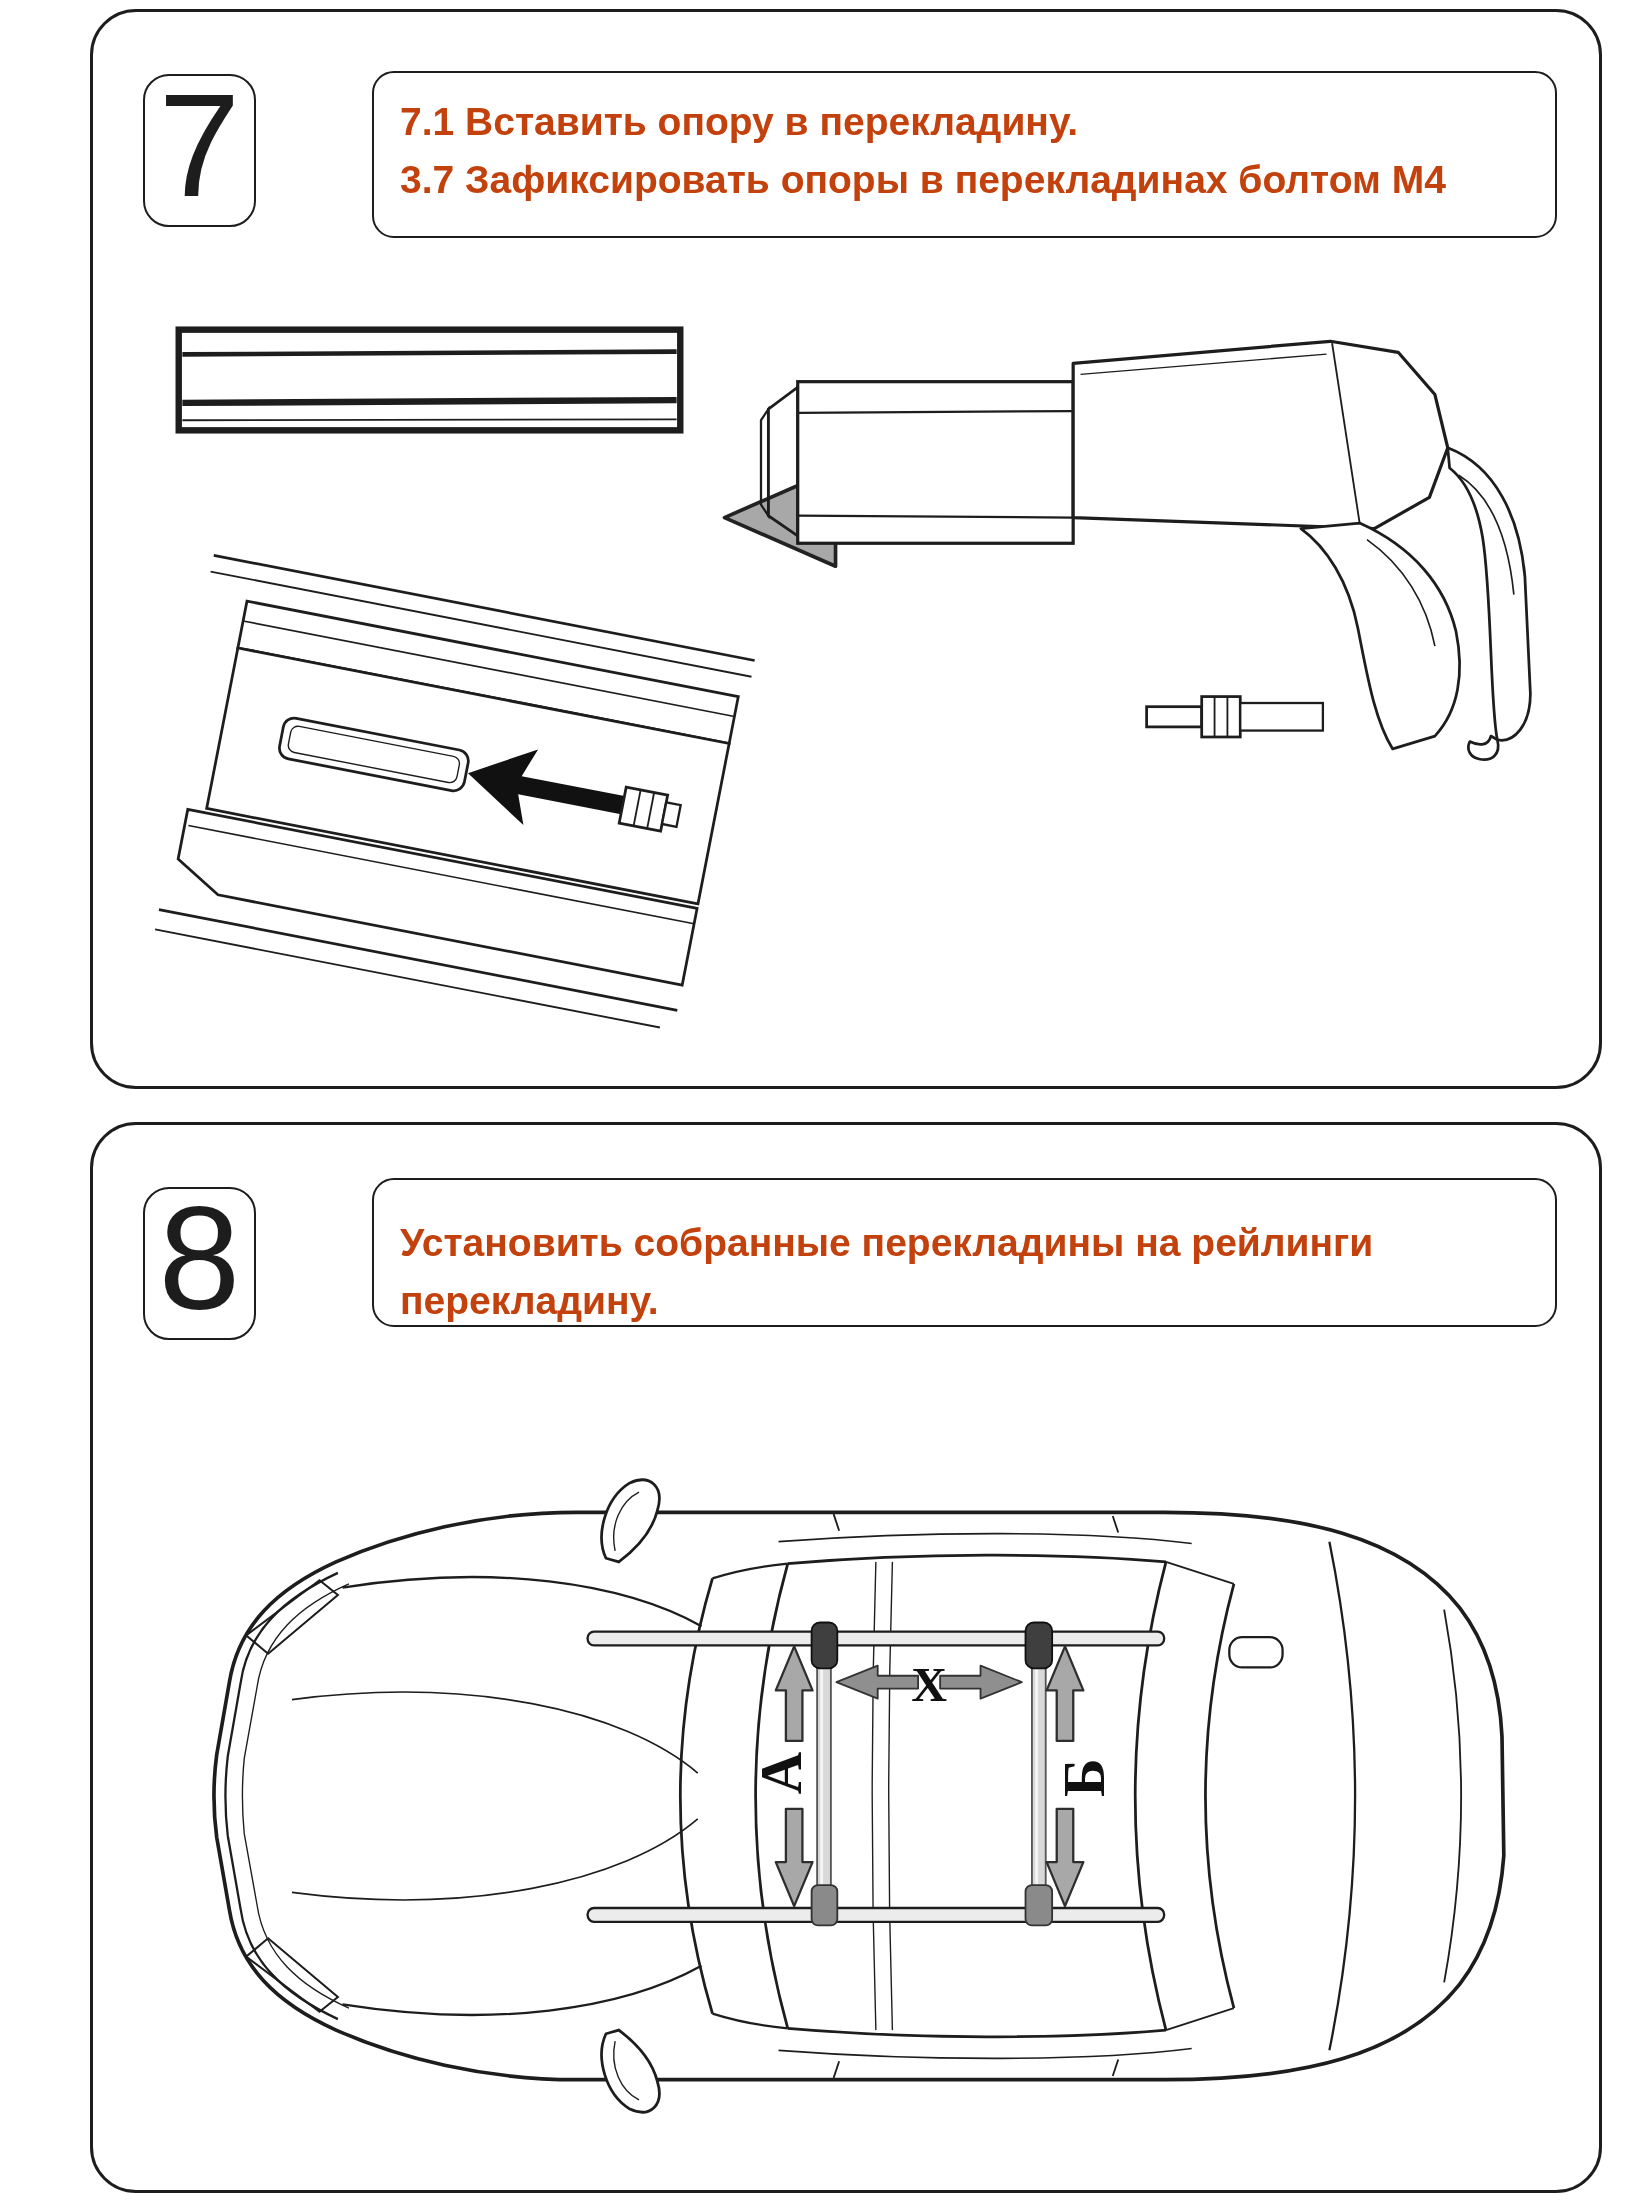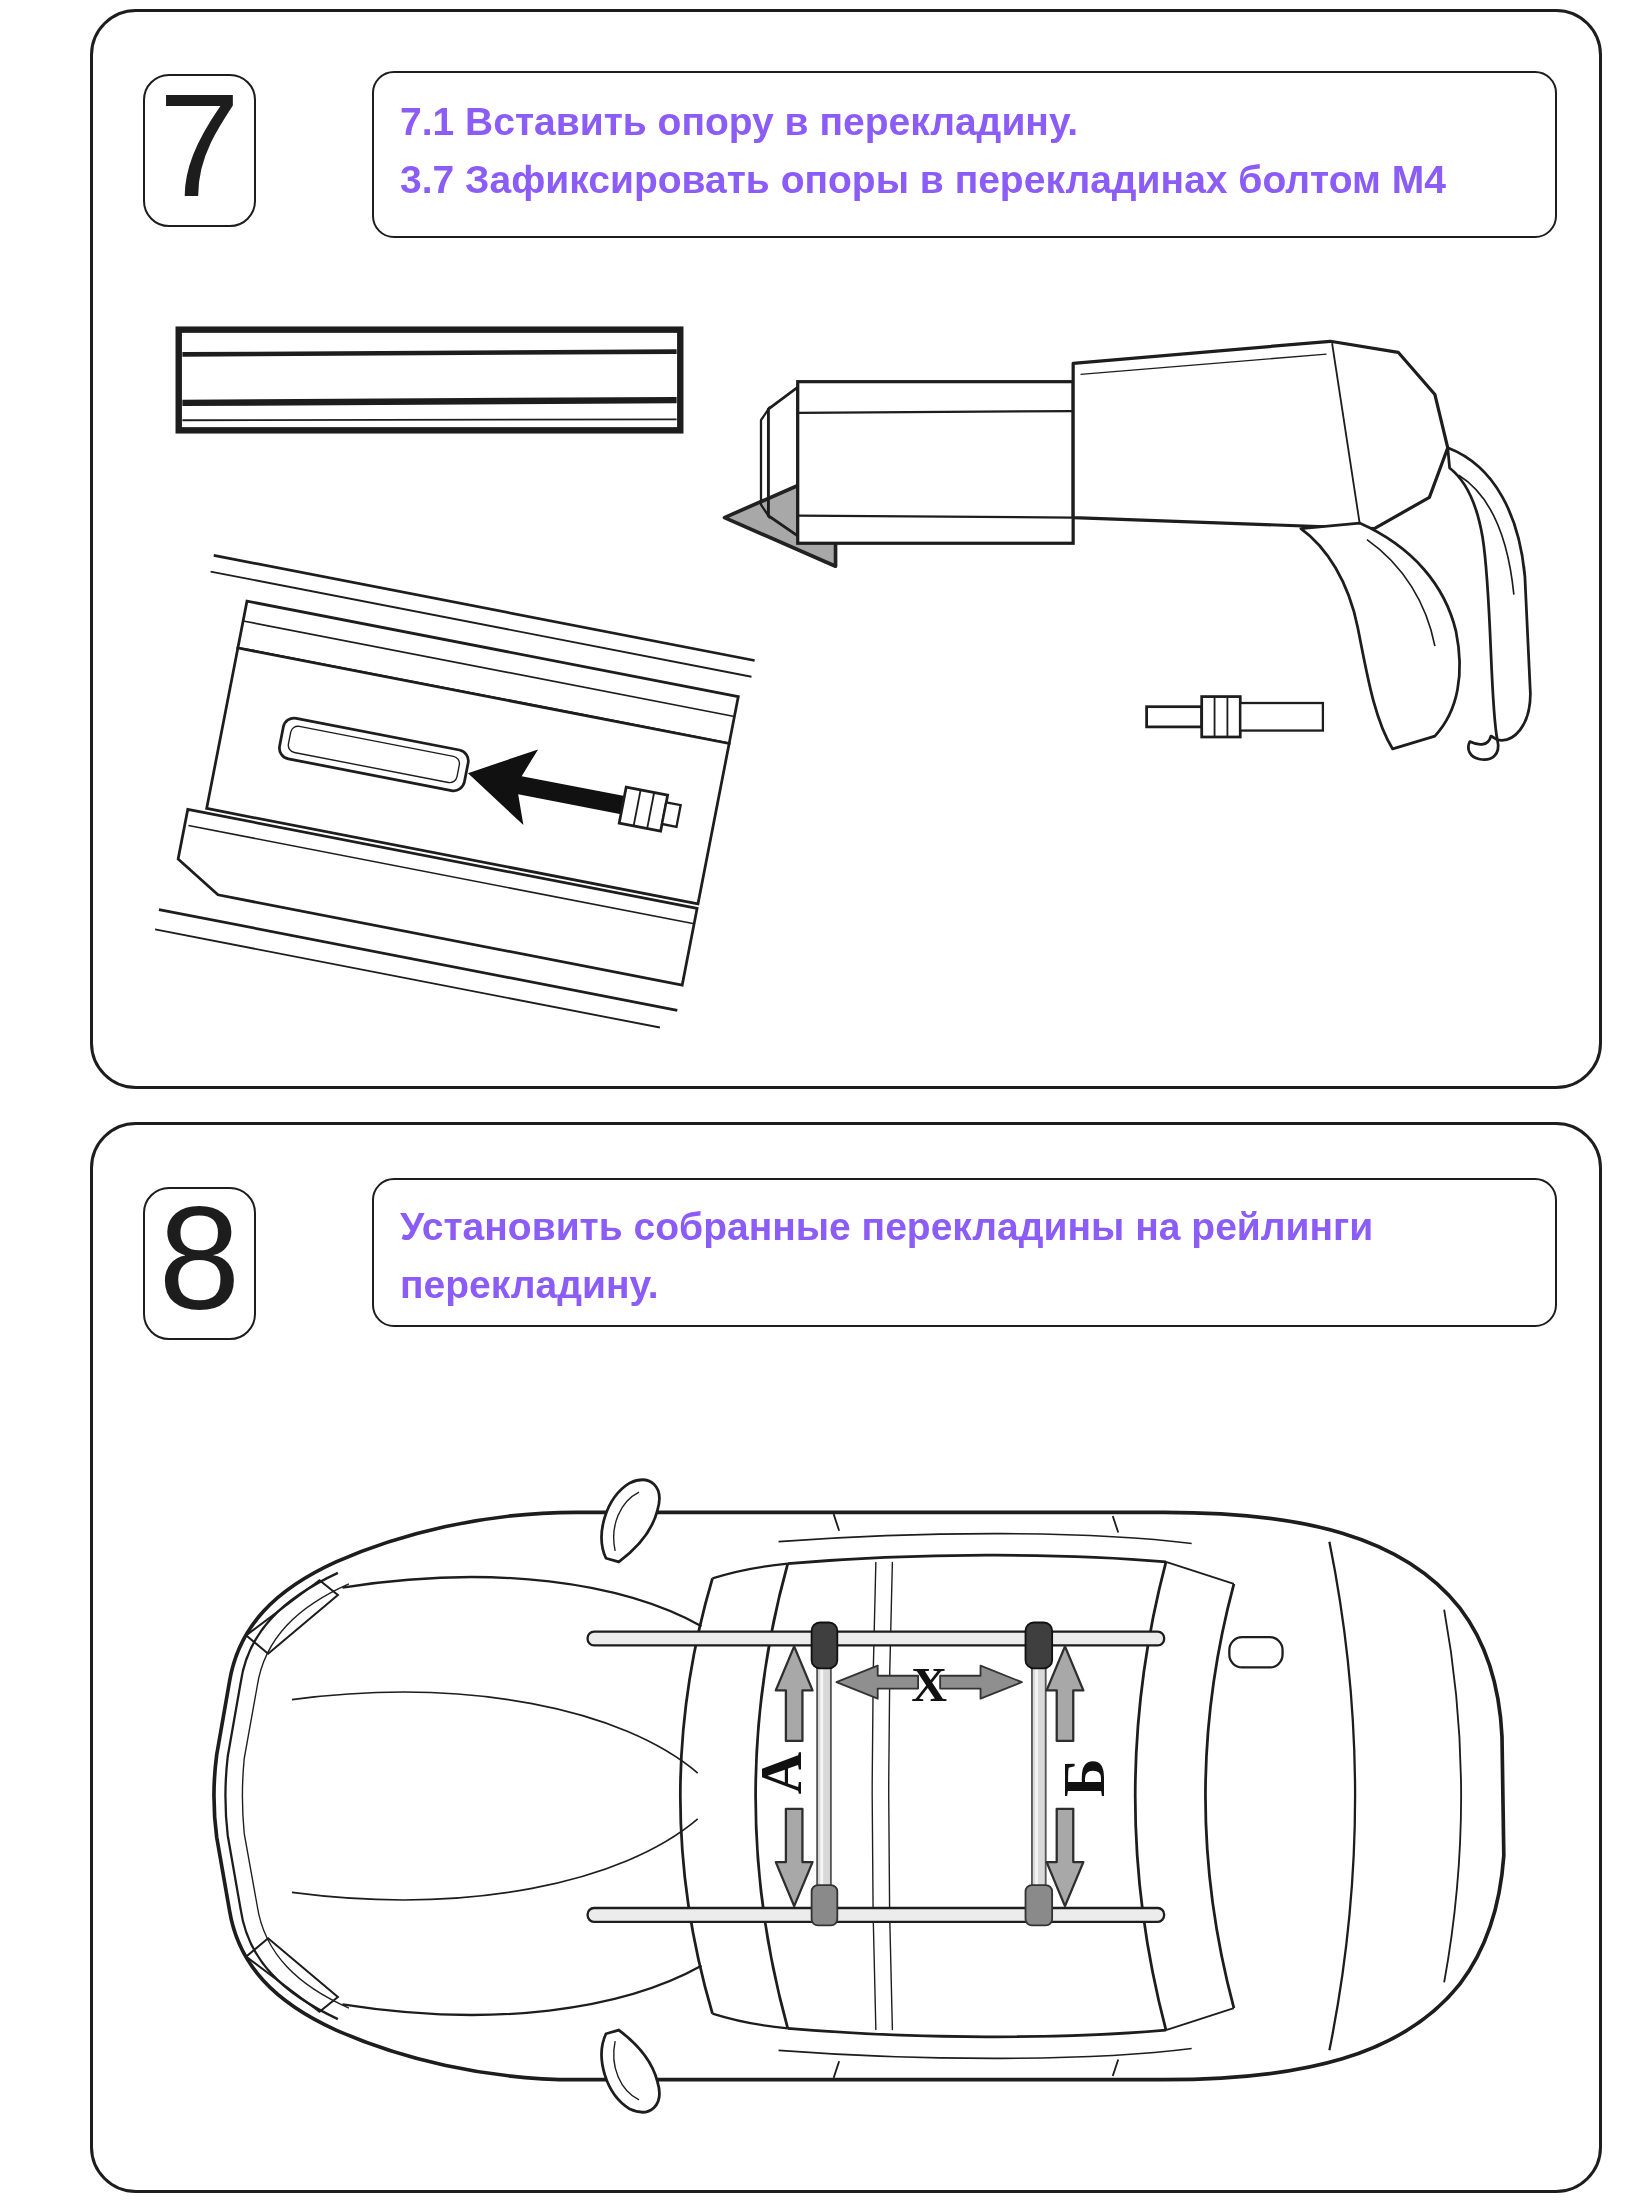--- a/index.html
+++ b/index.html
@@ -37,24 +37,24 @@
   }
   .instruction-box {
     position: absolute;
     left: 279px; width: 1185px;
     border: 2.8px solid #1d1d1d;
     border-radius: 22px;
     background: #ffffff;
     padding: 20px 24px 0 26px;
   }
   #instruction-box-7 { top: 59px; height: 167px; }
-  #instruction-box-8 { top: 53px; height: 149px; padding-top: 18px; }
+  #instruction-box-8 { top: 53px; height: 149px; padding-top: 34px; }
   .instruction-line {
     font-size: 39px; font-weight: bold; line-height: 58px;
-    white-space: nowrap; color: #8b5cf6;
+    white-space: nowrap; color: #c2410c;
   }
 
   .drawing { position: absolute; }
   svg { display: block; overflow: visible; }
   .ink { stroke: #1d1d1d; fill: none; }
   text.dim-label {
     font-family: "Liberation Serif", serif;
     font-weight: bold; fill: #111;
   }
 </style>

